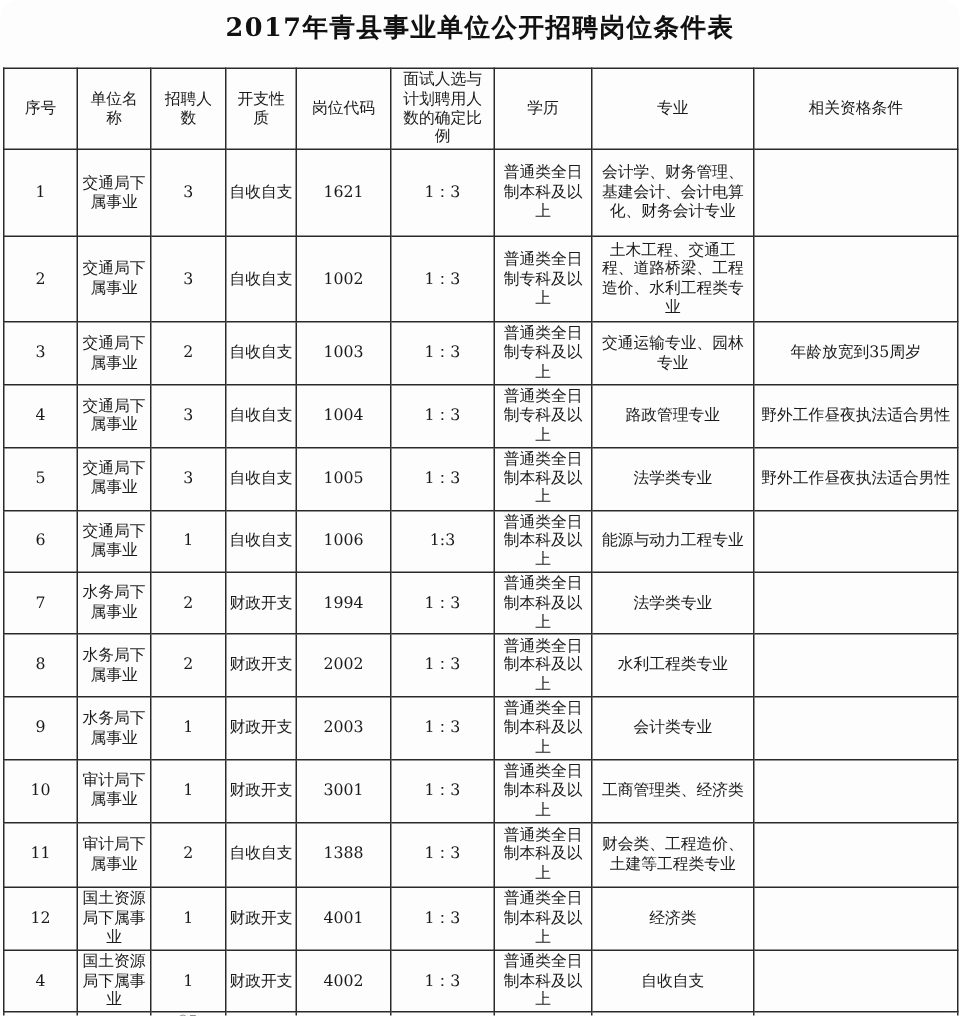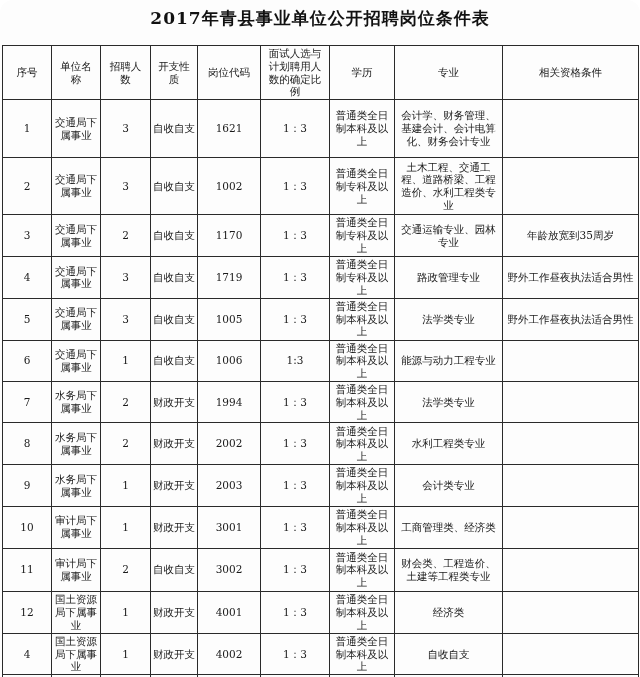--- a/index.html
+++ b/index.html
@@ -110,32 +110,32 @@
           <td>1：3</td>
           <td>普通类全日制专科及以上</td>
           <td>土木工程、交通工程、道路桥梁、工程造价、水利工程类专业</td>
           <td></td>
         </tr>
         <tr style="height: 42px;">
           <td>3</td>
           <td>交通局下属事业</td>
           <td>2</td>
           <td>自收自支</td>
-          <td>1170</td>
+          <td>1003</td>
           <td>1：3</td>
           <td>普通类全日制专科及以上</td>
           <td>交通运输专业、园林专业</td>
           <td>年龄放宽到35周岁</td>
         </tr>
         <tr style="height: 40px;">
           <td>4</td>
           <td>交通局下属事业</td>
           <td>3</td>
           <td>自收自支</td>
-          <td>1719</td>
+          <td>1004</td>
           <td>1：3</td>
           <td>普通类全日制专科及以上</td>
           <td>路政管理专业</td>
           <td>野外工作昼夜执法适合男性</td>
         </tr>
         <tr style="height: 42px;">
           <td>5</td>
           <td>交通局下属事业</td>
           <td>3</td>
           <td>自收自支</td>
@@ -198,21 +198,21 @@
           <td>1：3</td>
           <td>普通类全日制本科及以上</td>
           <td>工商管理类、经济类</td>
           <td></td>
         </tr>
         <tr style="height: 43px;">
           <td>11</td>
           <td>审计局下属事业</td>
           <td>2</td>
           <td>自收自支</td>
-          <td>3002</td>
+          <td>1388</td>
           <td>1：3</td>
           <td>普通类全日制本科及以上</td>
           <td>财会类、工程造价、土建等工程类专业</td>
           <td></td>
         </tr>
         <tr style="height: 42px;">
           <td>12</td>
           <td>国土资源局下属事业</td>
           <td>1</td>
           <td>财政开支</td>

